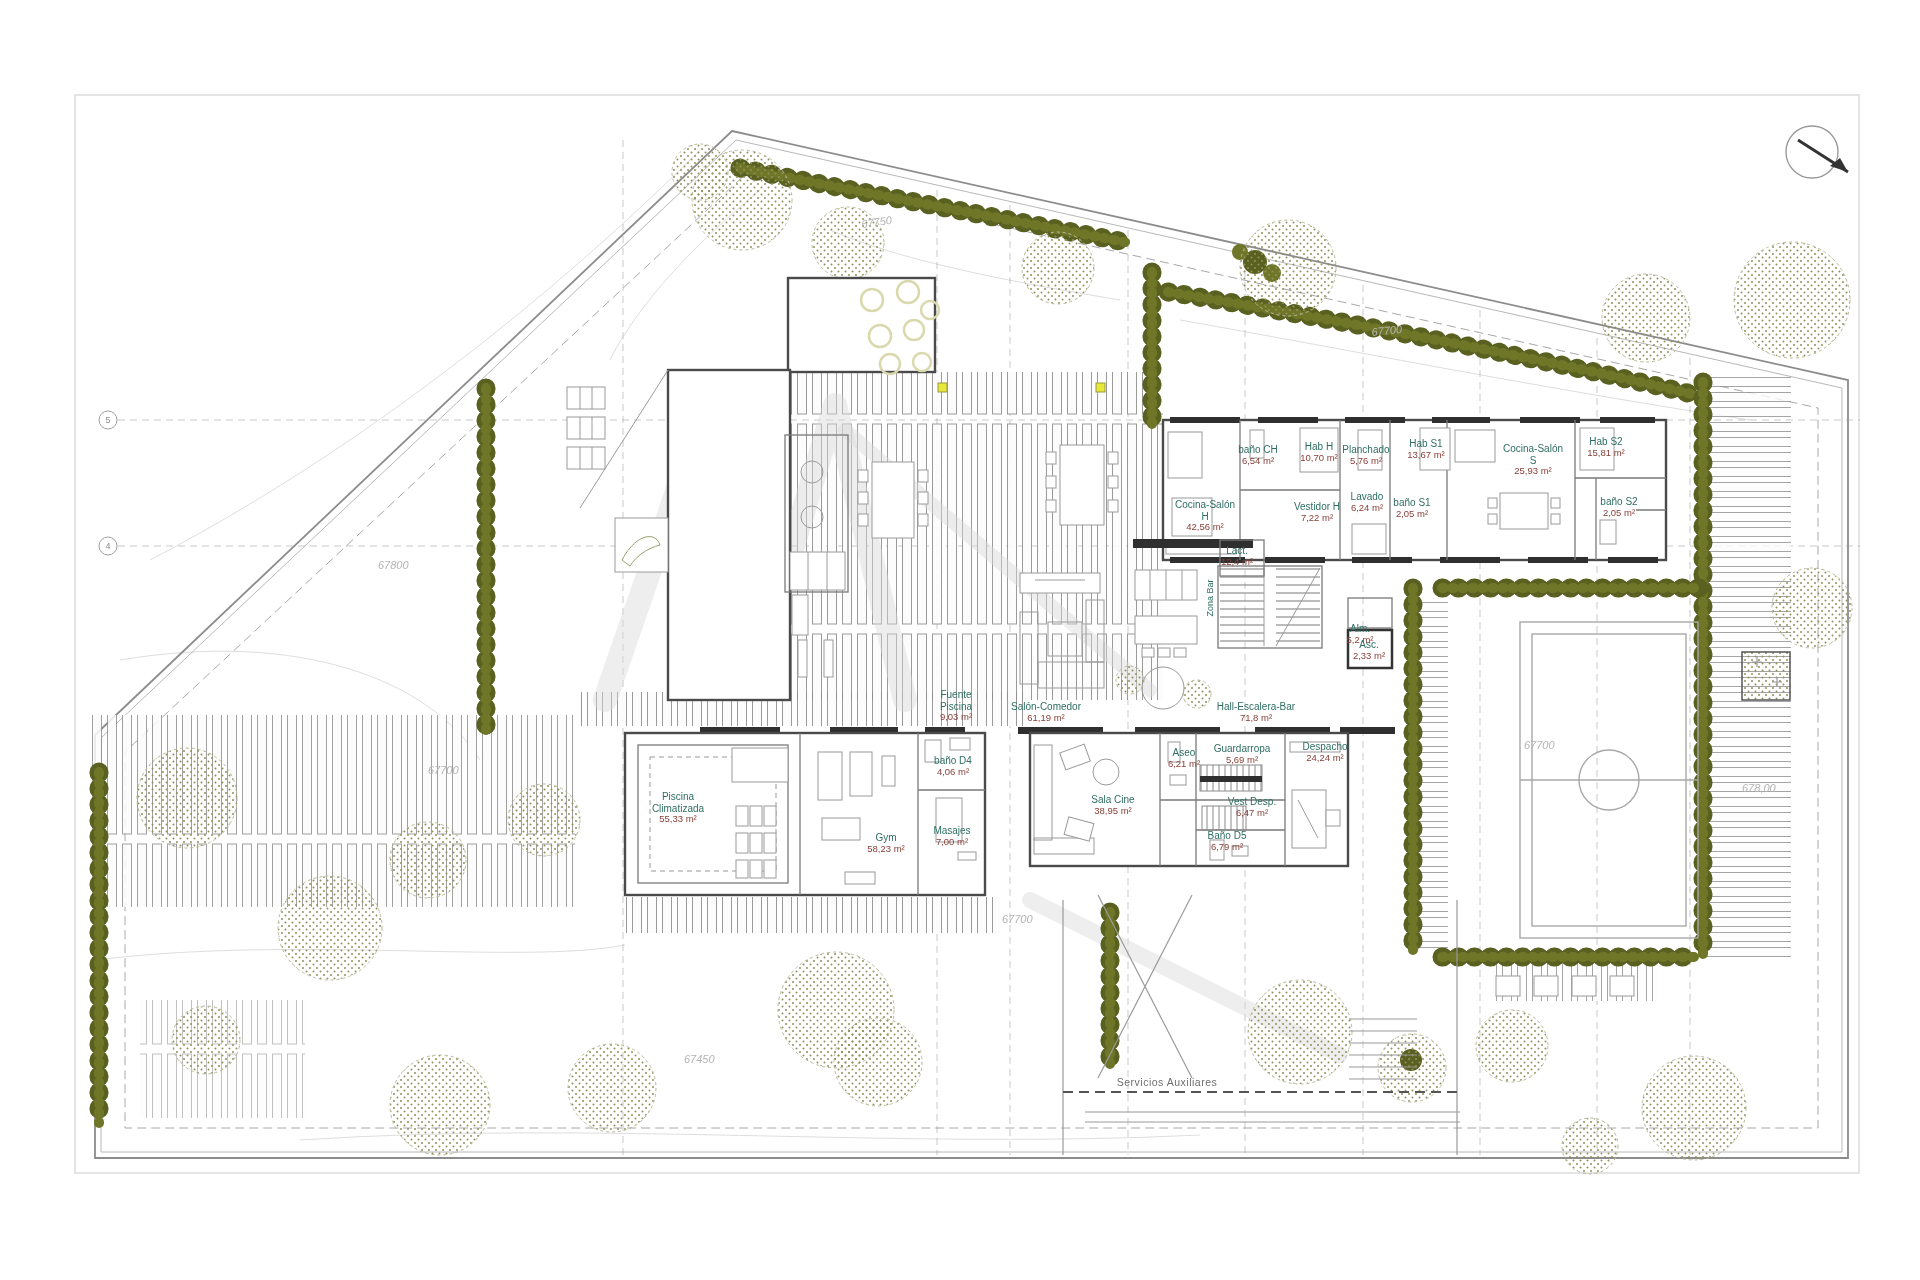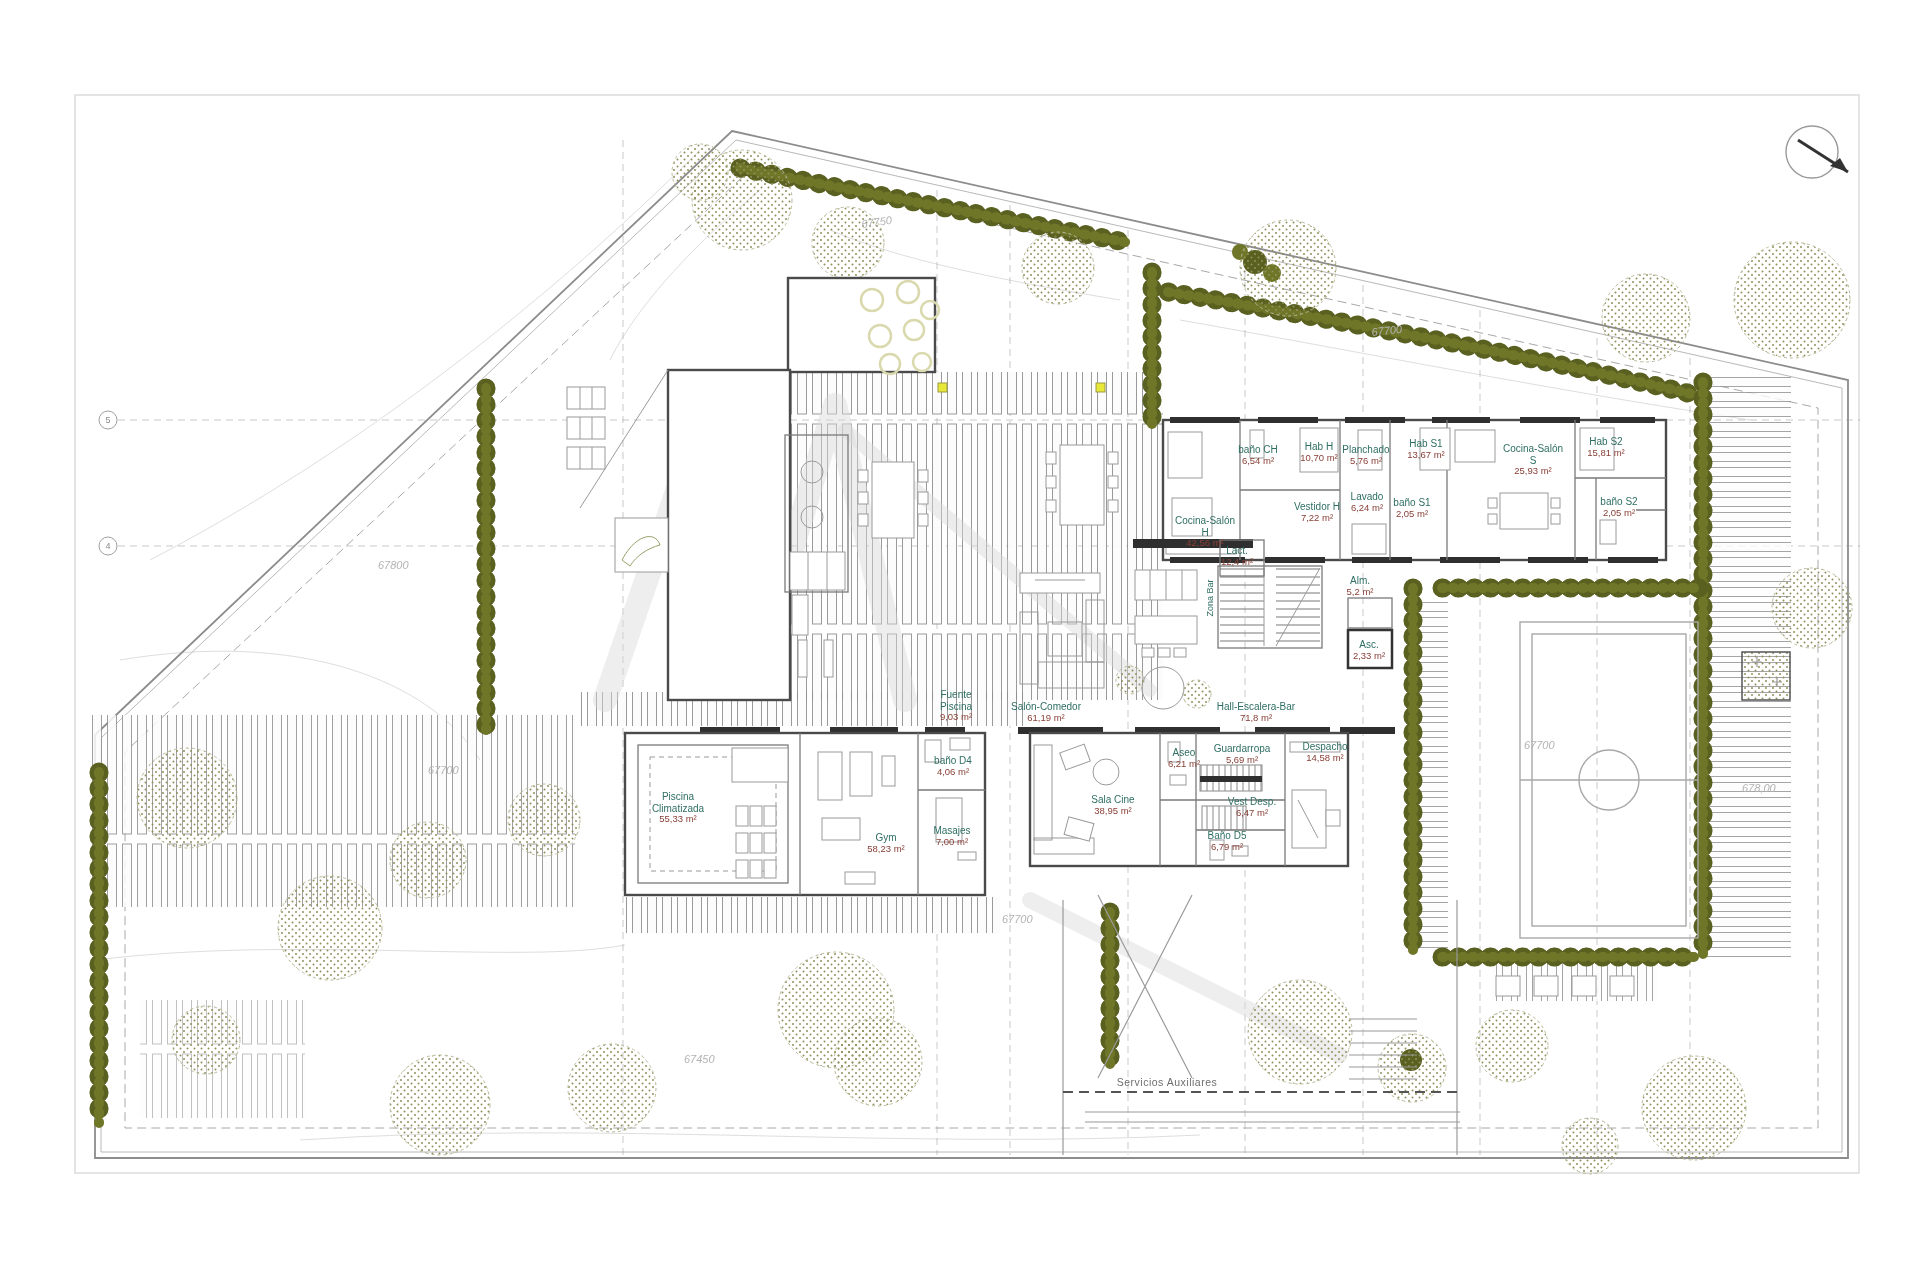--- a/index.html
+++ b/index.html
@@ -386,21 +386,21 @@
     <text class="elev" x="1372" y="336" transform="rotate(-6 1372 336)">67700</text>
     <text class="elev" x="378" y="569">67800</text>
     <text class="elev" x="428" y="774">67700</text>
     <text class="elev" x="1002" y="923">67700</text>
     <text class="elev" x="1524" y="749">67700</text>
     <text class="elev" x="1742" y="792">678,00</text>
     <text class="elev" x="684" y="1063">67450</text>
   </g>
 </svg>
 
-<div class="room" style="left:1205px;top:532px;width:64px">
+<div class="room" style="left:1205px;top:516px;width:64px">
       <span class="rn">Cocina-Salón H</span>
       <span class="ra">42,56 m²</span>
     </div>
 <div class="room" style="left:1258px;top:455px;width:46px">
       <span class="rn">baño CH</span>
       <span class="ra">6,54 m²</span>
     </div>
 <div class="room" style="left:1319px;top:452px;width:50px">
       <span class="rn">Hab H</span>
       <span class="ra">10,70 m²</span>
@@ -446,21 +446,21 @@
       <span class="ra">61,19 m²</span>
     </div>
 <div class="room" style="left:1256px;top:712px;width:130px">
       <span class="rn">Hall-Escalera-Bar</span>
       <span class="ra">71,8 m²</span>
     </div>
 <div class="room" style="left:1369px;top:650px;width:40px">
       <span class="rn">Asc.</span>
       <span class="ra">2,33 m²</span>
     </div>
-<div class="room" style="left:1360px;top:586px;width:40px">
+<div class="room" style="left:1360px;top:634px;width:40px">
       <span class="rn">Alm.</span>
       <span class="ra">5,2 m²</span>
     </div>
 <div class="room" style="left:956px;top:706px;width:54px">
       <span class="rn">Fuente Piscina</span>
       <span class="ra">9,03 m²</span>
     </div>
 <div class="room" style="left:678px;top:808px;width:68px">
       <span class="rn">Piscina Climatizada</span>
       <span class="ra">55,33 m²</span>
@@ -484,21 +484,21 @@
 <div class="room" style="left:1184px;top:758px;width:40px">
       <span class="rn">Aseo</span>
       <span class="ra">6,21 m²</span>
     </div>
 <div class="room" style="left:1242px;top:754px;width:84px">
       <span class="rn">Guardarropa</span>
       <span class="ra">5,69 m²</span>
     </div>
 <div class="room" style="left:1325px;top:752px;width:64px">
       <span class="rn">Despacho</span>
-      <span class="ra">14,58 m²</span>
+      <span class="ra">24,24 m²</span>
     </div>
 <div class="room" style="left:1252px;top:807px;width:66px">
       <span class="rn">Vest Desp.</span>
       <span class="ra">6,47 m²</span>
     </div>
 <div class="room" style="left:1227px;top:841px;width:52px">
       <span class="rn">Baño D5</span>
       <span class="ra">6,79 m²</span>
     </div>
 

